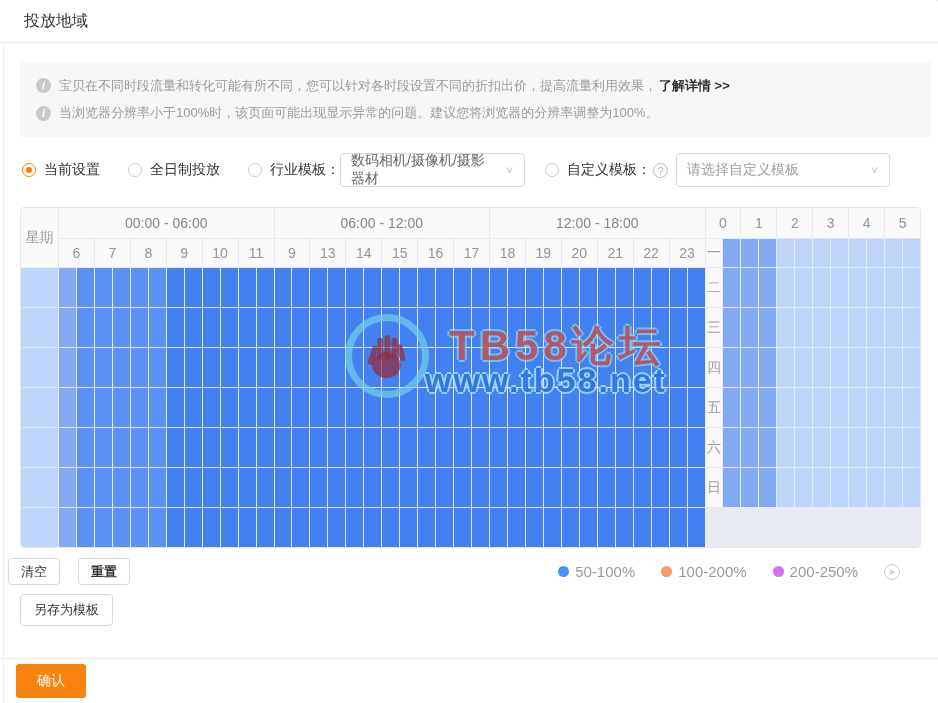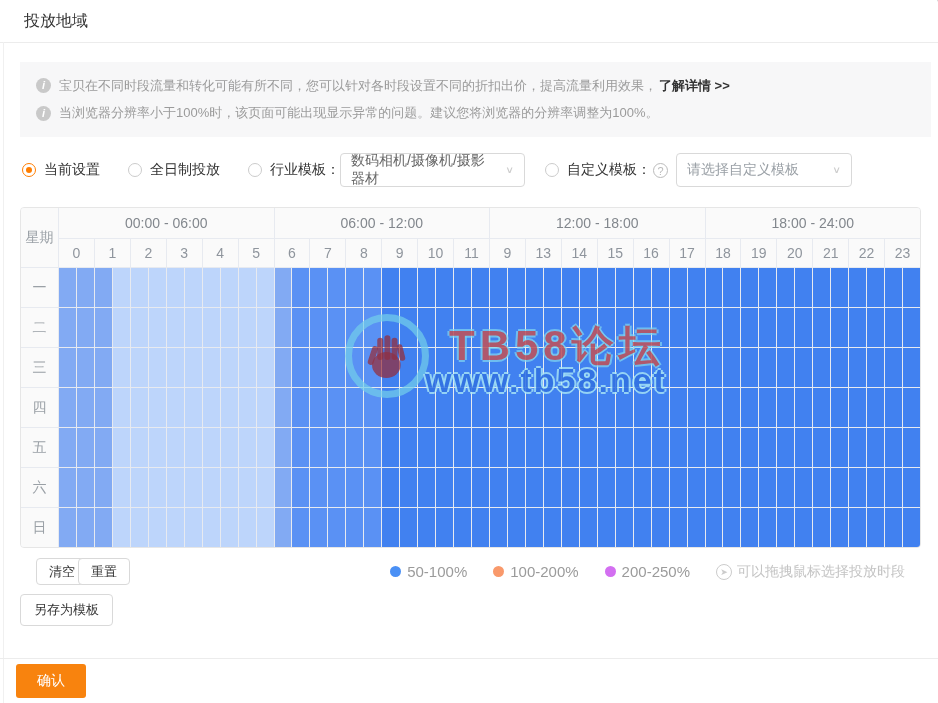--- a/index.html
+++ b/index.html
@@ -33,21 +33,21 @@
   .radio.checked{border-color:#ff7d00;}
   .radio.checked::after{content:"";position:absolute;left:3px;top:3px;width:6px;height:6px;border-radius:50%;background:#ff7d00;}
   .mode-item{display:flex;align-items:center;cursor:pointer;}
   .sp28{width:28px;flex:none;}
   .sp20{width:20px;flex:none;}
   .select{height:34px;border:1px solid #d9d9d9;border-radius:4px;background:#fff;display:flex;
     align-items:center;box-sizing:border-box;padding:0 10px;font-size:14px;color:#666;cursor:pointer;}
   .select .chev{margin-left:auto;color:#ccc;font-size:12px;transform:scaleY(.8);padding-left:8px;}
   .select.placeholder{color:#9aa0a6;}
   .sel-industry{width:185px;}
-  .sel-custom{width:176px;}
+  .sel-custom{width:214px;}
   .help-icon{display:inline-block;width:15px;height:15px;border-radius:50%;border:1px solid #bbb;color:#bbb;
     font-size:11px;text-align:center;line-height:15px;margin:0 8px 0 2px;cursor:pointer;box-sizing:border-box;}
   
   .grid-wrap{position:absolute;left:20px;top:207px;width:901px;border:1px solid #e6e6e6;border-radius:4px;
     box-sizing:border-box;overflow:hidden;}
   .time-grid{display:grid;grid-template-columns:37px repeat(48,1fr);
     grid-template-rows:30px 28px repeat(7,39px);gap:1px;background:#e7eaf0;}
   .g-corner{grid-row:1 / span 2;background:#fafafa;display:flex;align-items:center;justify-content:center;
     font-size:14px;color:#9aa0a6;}
   .g-section{grid-column:span 12;background:#fafafa;display:flex;align-items:center;justify-content:center;
@@ -64,22 +64,22 @@
     color:rgba(196,72,78,.92);
     text-shadow:-2px 0 rgba(130,215,240,.8),2px 0 rgba(130,215,240,.8),0 -2px rgba(130,215,240,.8),0 2px rgba(130,215,240,.8);}
   .wm-url{position:absolute;left:88px;top:47px;font-size:34px;font-weight:bold;letter-spacing:2px;
     color:rgba(43,108,224,.95);
     text-shadow:-2px 0 rgba(170,232,246,.9),2px 0 rgba(170,232,246,.9),0 -2px rgba(170,232,246,.9),0 2px rgba(170,232,246,.9);}
   
   .btn{border:1px solid #d9d9d9;border-radius:4px;background:#fff;color:#333;font-size:13px;
     display:inline-flex;align-items:center;justify-content:center;cursor:pointer;
     font-family:"Liberation Sans","DejaVu Sans",sans-serif;}
   .btn-clear,.btn-reset{position:absolute;top:558px;height:27px;padding:0 12px;}
-  .btn-clear{left:36px;}
-  .btn-reset{left:78px;}
+  .btn-clear{left:8px;}
+  .btn-reset{left:78px;font-weight:bold;}
   .btn-save{position:absolute;left:20px;top:594px;height:32px;padding:0 13px;font-size:13px;}
   .legend{position:absolute;right:33px;top:558px;height:27px;display:flex;align-items:center;font-size:15px;color:#9b9b9b;}
   .legend-item{display:flex;align-items:center;margin-right:26px;}
   .dot{width:11px;height:11px;border-radius:50%;margin-right:6px;flex:none;}
   .drag-hint{display:flex;align-items:center;color:#c4c4c4;font-size:14px;}
   .drag-icon{width:16px;height:16px;border-radius:50%;border:1px solid #ccc;display:flex;align-items:center;
     justify-content:center;margin-right:5px;font-size:9px;color:#ccc;box-sizing:border-box;}
   
   .footer-line{position:absolute;left:0;top:658px;width:938px;height:0;border-top:1px solid #ececec;}
   .btn-confirm{position:absolute;left:16px;top:664px;background:#f8830e;color:#fff;border:none;border-radius:3px;
@@ -136,21 +136,20 @@
     <span class="chev">∨</span>
   </div>
 </div>
 
 <div class="grid-wrap">
   <div class="time-grid" id="time-grid">
       <div class="g-corner">星期</div>
       <div class="g-section">00:00 - 06:00</div>
       <div class="g-section">06:00 - 12:00</div>
       <div class="g-section">12:00 - 18:00</div>
-      <div class="g-section">18:00 - 24:00</div>
       <div class="g-hour">0</div>
       <div class="g-hour">1</div>
       <div class="g-hour">2</div>
       <div class="g-hour">3</div>
       <div class="g-hour">4</div>
       <div class="g-hour">5</div>
       <div class="g-hour">6</div>
       <div class="g-hour">7</div>
       <div class="g-hour">8</div>
       <div class="g-hour">9</div>
@@ -545,18 +544,17 @@
         <span class="dot" style="background-color: rgb(249, 153, 107);"></span>
         <span>100-200%</span>
       </span>
       <span class="legend-item">
         <span class="dot" style="background-color: rgb(211, 111, 241);"></span>
         <span>200-250%</span>
       </span>
     </span>
   <span class="drag-hint">
     <span class="drag-icon">➤</span>
-    <span>可以拖拽鼠标选择投放时段</span>
   </span>
 </div>
 
 <div class="footer-line"></div>
 <button class="btn-confirm">确认</button>
 
 </body></html>

